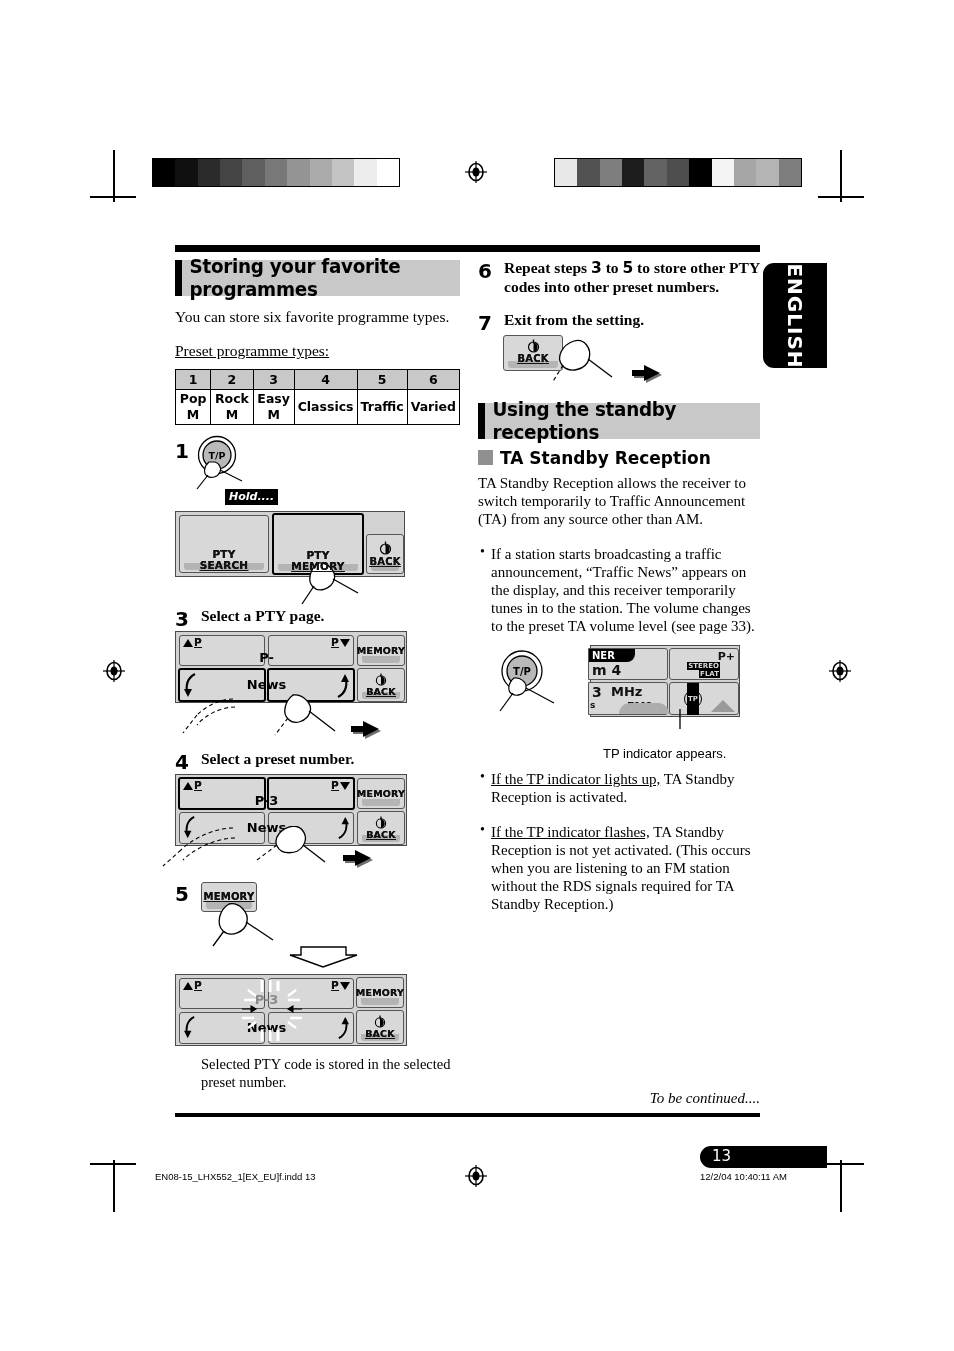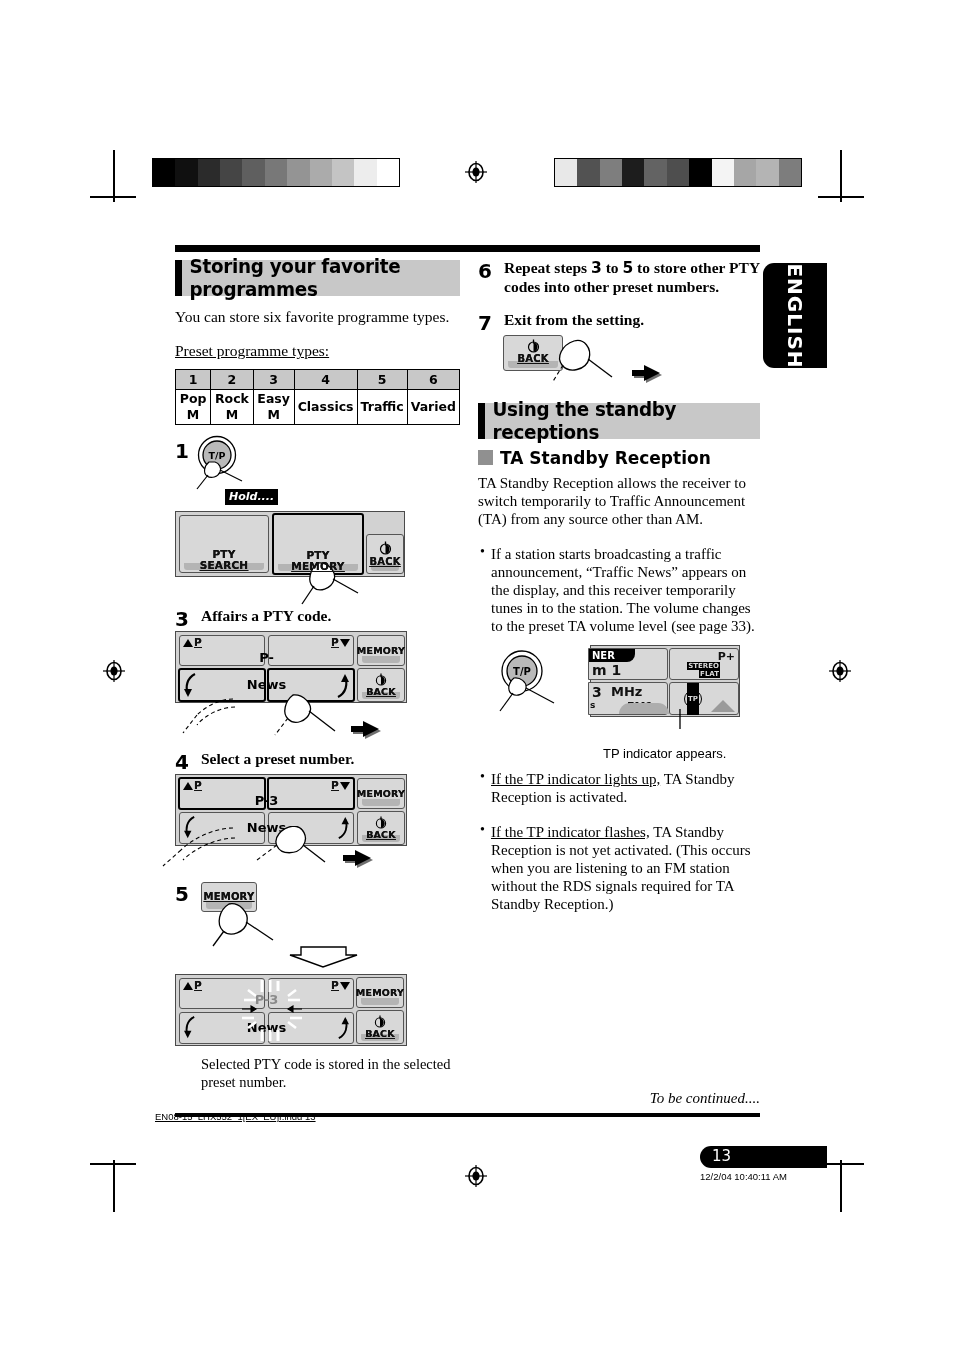--- a/index.html
+++ b/index.html
@@ -264,21 +264,21 @@
           <path d="M18 4 C10 10 7 22 13 28 C19 34 31 30 34 21 C37 13 28 3 18 4 Z" fill="#fff" stroke="#000" stroke-width="1.3"></path>
           <line x1="14" y1="27" x2="2" y2="45" stroke="#000" stroke-width="1.3"></line>
           <line x1="33" y1="20" x2="58" y2="34" stroke="#000" stroke-width="1.3"></line>
         </svg>
       </div>
     </div>
 
     
     <div class="step" style="margin-top:4px;height:135px;">
       <div class="stepnum">3</div>
-      <div class="steptext">Affairs a PTY code.</div>
+      <div class="steptext">Select a PTY page.</div>
       <div class="stepbody" style="position:relative;height:110px;margin-top:5px;">
         <div class="panel" style="left:0;top:0;width:232px;height:72px;position:absolute;">
 
           <div class="key" style="left:3px;top:3px;width:86px;height:31px;align-items:flex-start;justify-content:flex-start;">
             <div class="lbl" style="padding:1px 0 0 3px;display:flex;align-items:center;gap:1px;">
               <svg width="10" height="8" viewBox="0 0 10 8">
                   <polygon points="5,0 10,8 0,8" fill="#000"></polygon>
                 </svg>
               <span style="text-decoration:underline;">P</span>
             </div>
@@ -572,21 +572,21 @@
         <line x1="25" y1="46" x2="12" y2="64" stroke="#000" stroke-width="1.2"></line>
         <line x1="38" y1="41" x2="66" y2="56" stroke="#000" stroke-width="1.2"></line>
       </svg>
 
       <div class="panel" style="position:absolute;left:112px;top:2px;width:150px;height:72px;">
 
         <div class="key" style="left:-3px;top:2px;width:80px;height:32px;border-radius:0 3px 3px 0;align-items:flex-start;justify-content:flex-start;">
           <div style="position:relative;width:100%;height:100%;">
             <div style="position:absolute;left:0;top:0;width:46px;height:13px;background:#000;border-radius:0 0 8px 0;"></div>
             <span style="position:absolute;left:3px;top:0px;color:#fff;font-family:'DejaVu Sans',sans-serif;font-weight:bold;font-size:10px;line-height:13px;">NER</span>
-            <span style="position:absolute;left:3px;top:13px;font-family:'DejaVu Sans',sans-serif;font-size:14px;">m 1</span>
+            <span style="position:absolute;left:3px;top:13px;font-family:'DejaVu Sans',sans-serif;font-size:14px;">m 4</span>
           </div>
         </div>
 
         <div class="key" style="left:78px;top:2px;width:70px;height:32px;align-items:flex-start;justify-content:flex-end;">
           <div style="position:relative;width:100%;height:100%;">
             <span style="position:absolute;right:3px;top:1px;font-family:'DejaVu Sans',sans-serif;font-weight:bold;font-size:11px;">P+</span>
             <span style="position:absolute;right:18px;top:13px;font-family:'DejaVu Sans',sans-serif;font-weight:bold;font-size:7px;background:#000;color:#d8d8d8;padding:0 1px;">STEREO</span>
             <span style="position:absolute;right:18px;top:21px;font-family:'DejaVu Sans',sans-serif;font-weight:bold;font-size:7px;background:#000;color:#d8d8d8;padding:0 1px;">FLAT</span>
           </div>
         </div>
@@ -632,16 +632,16 @@
     </ul>
 
   </div>
 
   <div class="tobecont">To be continued....</div>
   <div class="footrule"></div>
   <div class="pagebadge">
     <span>13</span>
   </div>
 
-  <div class="printinfo" style="left:155px;top:1111px;text-decoration:underline;">EN08-15_LHX552_1[EX_EU]f.indd   13</div>
+  <div class="printinfo" style="left:155px;top:1171px;">EN08-15_LHX552_1[EX_EU]f.indd   13</div>
   <div class="printinfo" style="left:700px;top:1171px;">12/2/04   10:40:11 AM</div>
 
 </div>
 
 </body></html>

